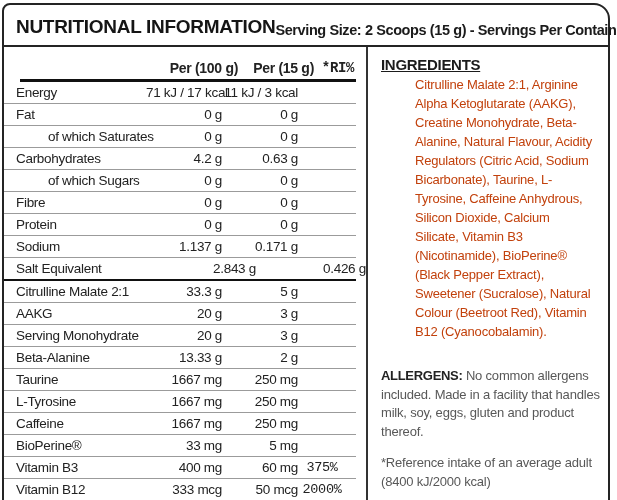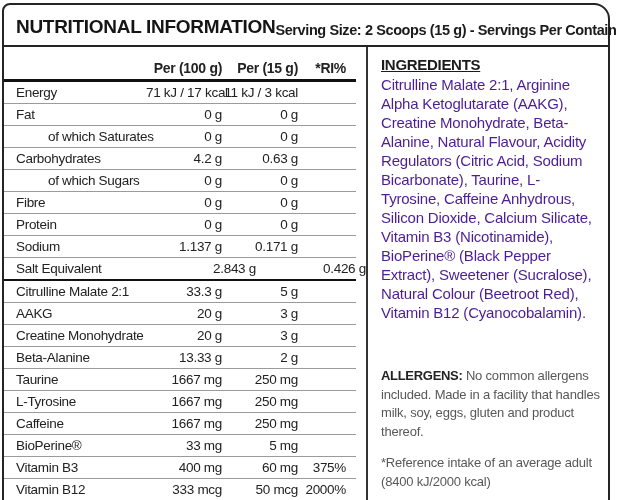--- a/index.html
+++ b/index.html
@@ -63,53 +63,55 @@
     border-bottom: 1px solid #9b9b9b;
     font-size: 13.5px;
     letter-spacing: -0.3px;
     color: #222222;
     white-space: nowrap;
   }
   .trow .c { overflow: visible; }
   .trow .name { padding-left: 12px; text-align: left; }
   .trow.indent .name { padding-left: 44px; }
   .trow .v  { text-align: right; }
-  .trow .ri { text-align: right; padding-right: 6px; }
+  .trow .ri { text-align: center; padding-right: 6px; font-family: Liberation Mono, monospace; }
   .trow.thead {
     height: 32px;
     font-weight: bold;
     font-size: 14px;
     border-bottom: 3px solid #111111;
     align-items: end;
     padding-bottom: 0;
+    margin-left: 16px;
   }
   .trow.thead .c { padding-bottom: 3px; }
   .trow.section-end { border-bottom: 2.5px solid #111111; gap: 34px; }
   
   .ingredients-area {
     position: relative;
     flex: 1;
     margin-left: 10px;
     border-left: 2px solid #333333;
     box-sizing: border-box;
   }
   .ing-title {
     font-size: 15px;
     font-weight: bold;
     letter-spacing: -0.3px;
     color: #1b1b1b;
     padding: 9px 14px 2px 13px;
     text-decoration: underline;
   }
   .ing-text {
-    font-size: 15px;
+    font-size: 13px;
     line-height: 19px;
     letter-spacing: -0.2px;
-    color: #4c1d95;
+    color: #c2410c;
     padding: 0 14px 0 13px;
+    margin-left: 34px;
   }
   .allergens {
     position: absolute;
     top: 320px;
     left: 13px;
     right: 2px;
     font-size: 13px;
     line-height: 18.5px;
     letter-spacing: -0.2px;
     color: #585858;
@@ -215,21 +217,21 @@
   </div>
 
   <div class="trow">
     <div class="c name">AAKG</div>
     <div class="c v">20 g</div>
     <div class="c v">3 g</div>
     <div class="c ri"></div>
   </div>
 
   <div class="trow">
-    <div class="c name">Creatine Monohydrate</div>
+    <div class="c name">Serving Monohydrate</div>
     <div class="c v">20 g</div>
     <div class="c v">3 g</div>
     <div class="c ri"></div>
   </div>
 
   <div class="trow">
     <div class="c name">Beta-Alanine</div>
     <div class="c v">13.33 g</div>
     <div class="c v">2 g</div>
     <div class="c ri"></div>

